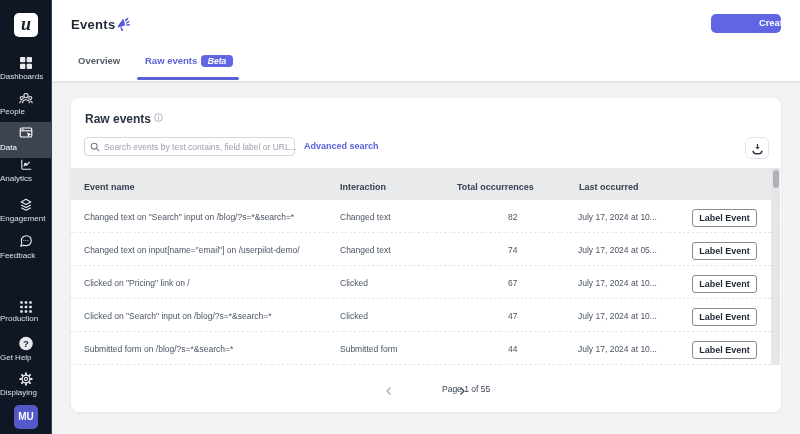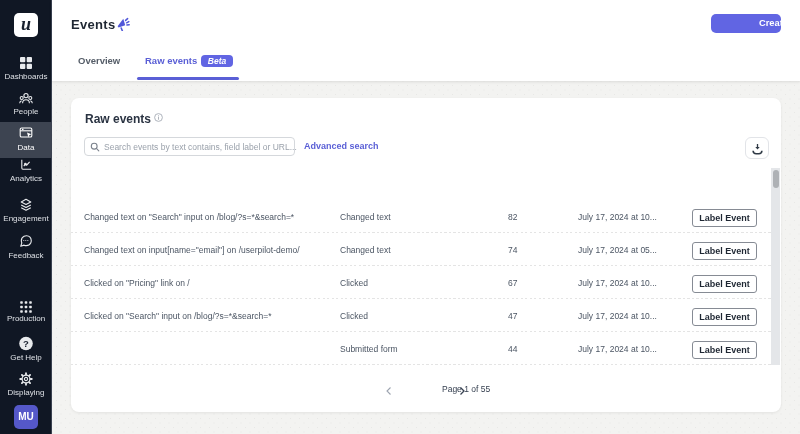--- a/index.html
+++ b/index.html
@@ -2,21 +2,21 @@
 <html><head>
 <meta charset="utf-8">
 <style>
   * { margin:0; padding:0; box-sizing:border-box; }
   html,body { width:800px; height:434px; overflow:hidden; font-family:"Liberation Sans",sans-serif; background:#fff; }
   .abs { position:absolute; }
 
   
   #sidebar { left:0; top:0; width:52px; height:434px; background:#101724; border-right:1.5px solid #3a4150; }
   .nav { position:absolute; left:0; width:52px; text-align:center; color:#e8eaed; }
-  .navlab { position:absolute; left:0; width:52px; text-align:center; font-size:8px; color:#dde0e5; }
+  .navlab { position:absolute; left:0; width:52px; text-align:left; font-size:8px; color:#dde0e5; }
   #sel { position:absolute; left:0; top:122px; width:52px; height:36px; background:#3d4451; }
   #logo { position:absolute; left:14px; top:13px; width:24px; height:24px; background:#fff; border-radius:5px; color:#18202e;
           font-family:"Liberation Serif",serif; font-style:italic; font-weight:bold; font-size:18px; text-align:center; line-height:22px; }
   #mu { position:absolute; left:14px; top:405px; width:24px; height:24px; background:#5558c9; border-radius:5px; color:#fff;
         font-weight:bold; font-size:10px; text-align:center; line-height:24px; }
 
   
   #header { left:52px; top:0; width:748px; height:81px; background:#fff; box-shadow:0 1px 3px rgba(0,0,0,0.10); z-index:2; }
   #title { position:absolute; left:19px; top:17px; font-size:13px; font-weight:bold; color:#1f2733; letter-spacing:.3px; }
   #createbtn { position:absolute; left:659px; top:14px; width:70px; height:19px; background:#6165e3; border-radius:5px;
@@ -81,20 +81,26 @@
     <div id="searchph">Search events by text contains, field label or URL...</div>
     <div id="advsearch">Advanced search</div>
     <div id="dlbtn">
       <svg style="position:absolute;left:5px;top:4px" width="13" height="13" viewBox="0 0 13 13">
         <line x1="6.5" y1="2" x2="6.5" y2="5.8" stroke="#2f3945" stroke-width="1.3"></line>
         <polygon points="4.3,5 6.5,7.6 8.7,5" fill="#2f3945"></polygon>
         <path d="M2.1 8.7 q0.2 3 3 3 h2.8 q2.8 0 3 -3" fill="none" stroke="#2f3945" stroke-width="1.6"></path>
       </svg>
     </div>
 
+    <div id="thead">
+      <div class="th" style="left:13px">Event name</div>
+      <div class="th" style="left:269px">Interaction</div>
+      <div class="th" style="left:386px">Total occurrences</div>
+      <div class="th" style="left:508px">Last occurred</div>
+    </div>
     <div class="row" style="top:102px">
       <div class="c1">Changed text on "Search" input on /blog/?s=*&amp;search=*</div>
       <div class="c2">Changed text</div>
         <div class="c3">82</div>
       <div class="c4">July 17, 2024 at 10...</div>
         <div class="lbl">Label Event</div>
     </div>
     <div class="row" style="top:135px">
       <div class="c1">Changed text on input[name="email"] on /userpilot-demo/</div>
       <div class="c2">Changed text</div>
@@ -110,20 +116,21 @@
         <div class="lbl">Label Event</div>
     </div>
     <div class="row" style="top:201px">
       <div class="c1">Clicked on "Search" input on /blog/?s=*&amp;search=*</div>
       <div class="c2">Clicked</div>
         <div class="c3">47</div>
       <div class="c4">July 17, 2024 at 10...</div>
         <div class="lbl">Label Event</div>
     </div>
     <div class="row" style="top:234px">
+      <div class="c1">Submitted form on /blog/?s=*&amp;search=*</div>
       <div class="c2">Submitted form</div>
         <div class="c3">44</div>
       <div class="c4">July 17, 2024 at 10...</div>
         <div class="lbl">Label Event</div>
     </div>
     <div id="sbtrack"></div>
     <div id="sbthumb"></div>
 
     <div id="pager">
       <svg id="chevl" width="8" height="10" viewBox="0 0 8 10" style="left:314px;top:21px;position:absolute">

